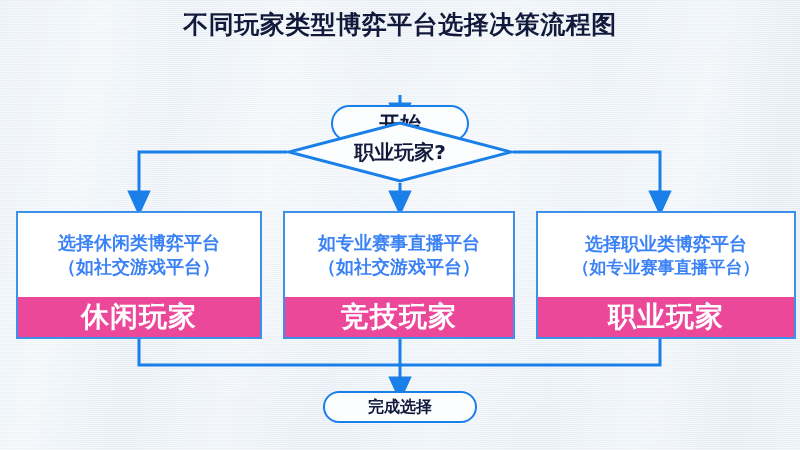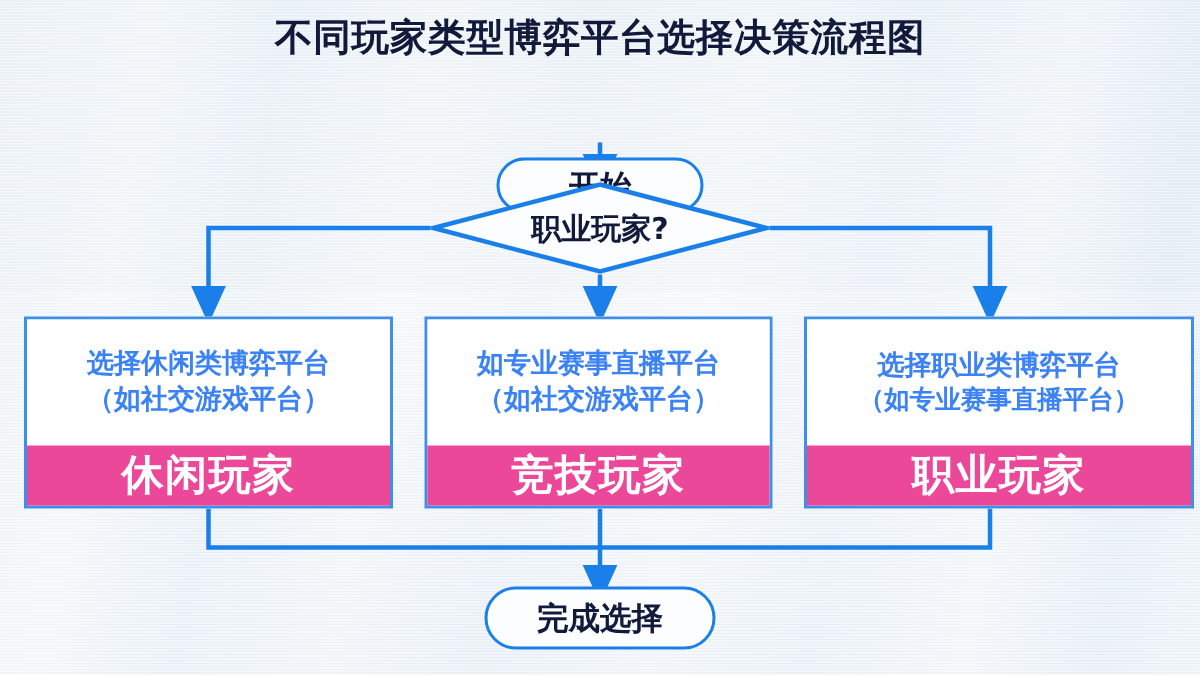--- a/index.html
+++ b/index.html
@@ -92,22 +92,22 @@
     top: 57px;
     width: 138px;
     height: 37px;
     font-size: 21px;
     margin-top: 48px;
   }
   #node-end {
     left: 323px;
     top: 391px;
     width: 154px;
-    height: 42px;
-    font-size: 21px;
+    height: 32px;
+    font-size: 16px;
   }
 
   
   #node-decision {
     position: absolute;
     left: 287px;
     top: 121px;
     width: 226px;
     height: 62px;
     z-index: 4;

